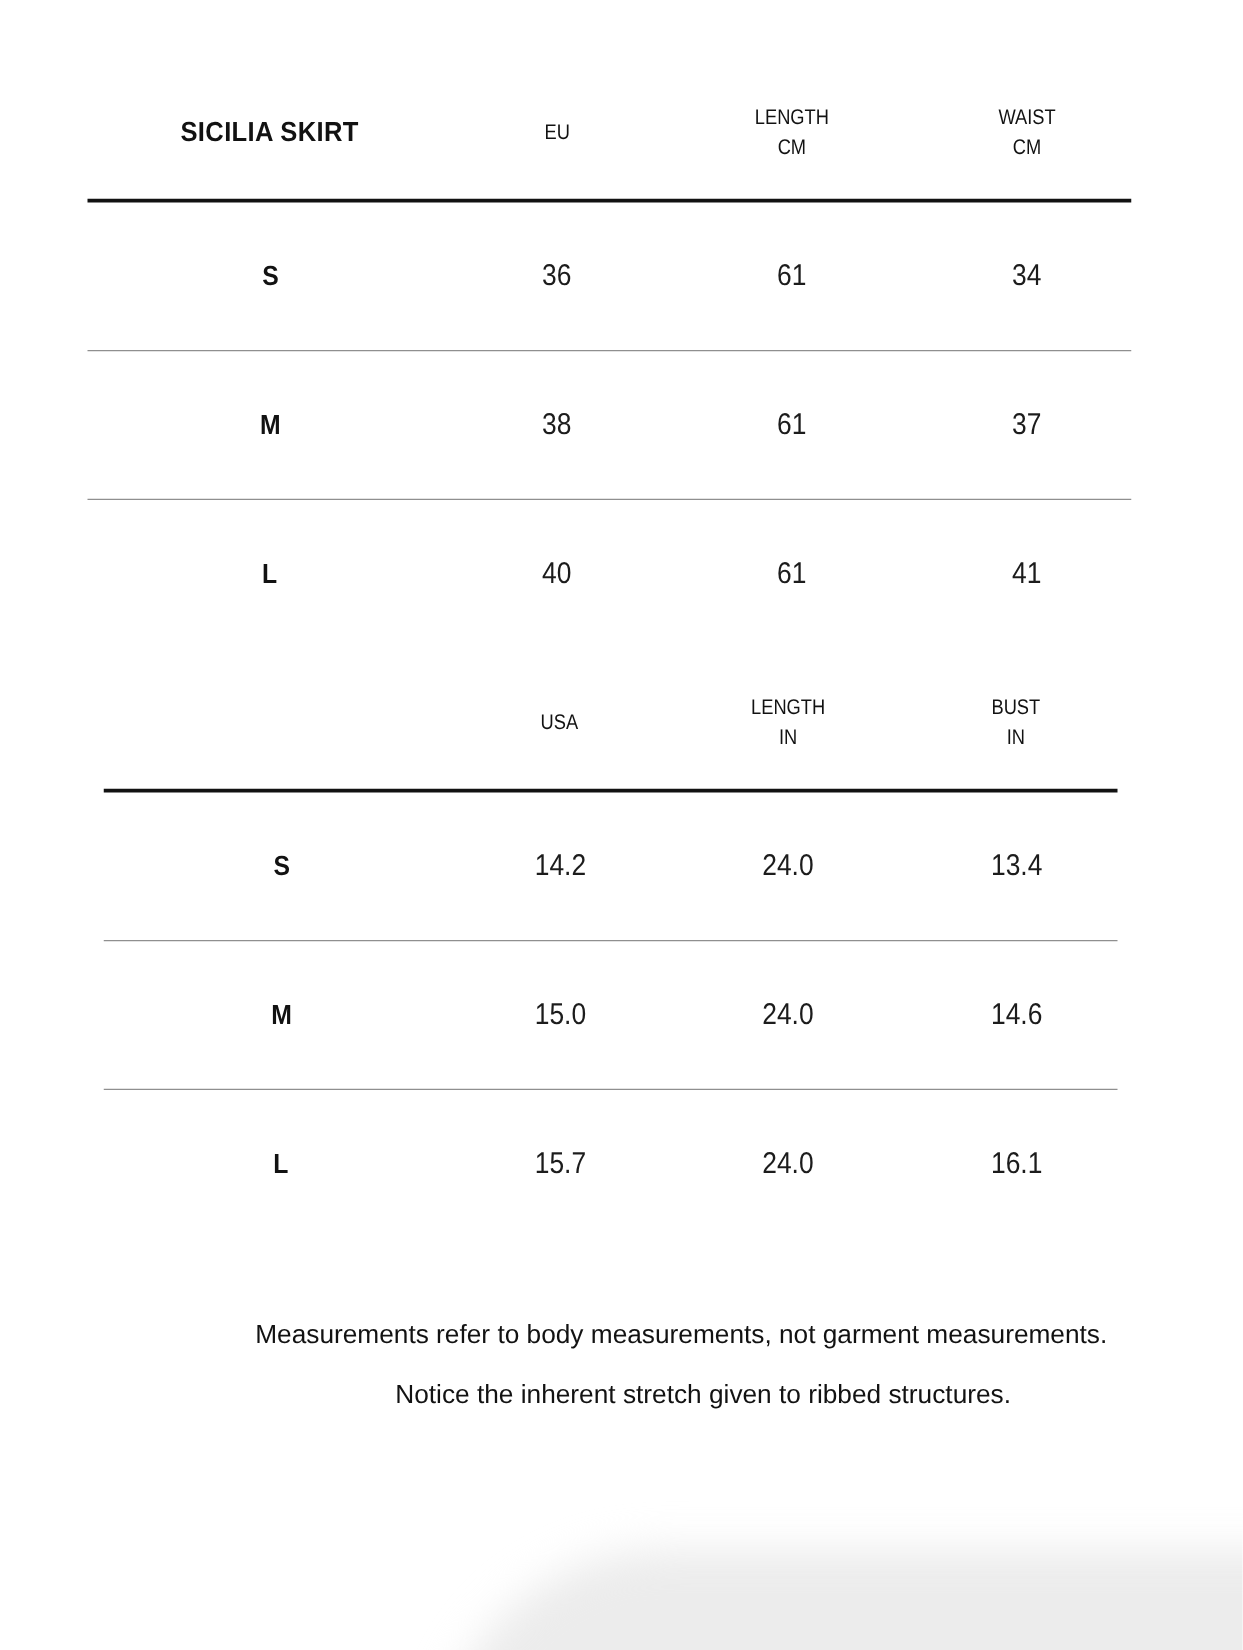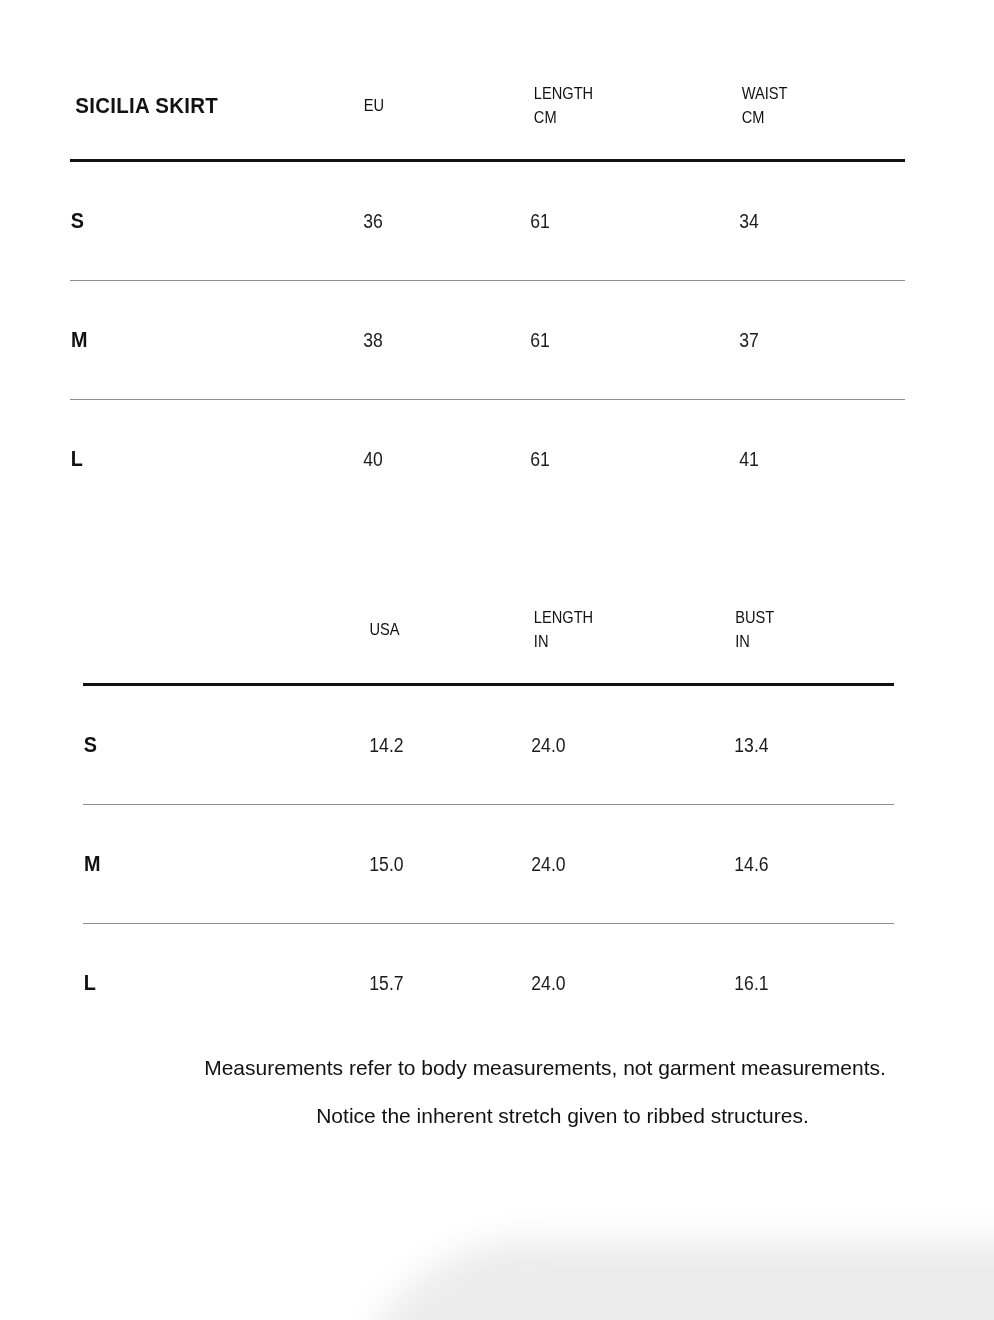--- a/index.html
+++ b/index.html
@@ -20,39 +20,40 @@
   .sc-table {
     position: absolute;
   }
   .sc-table-cm {
     left: 70px;
     top: 52px;
     width: 835px;
   }
   .sc-table-in {
     left: 83px;
-    top: 576px;
+    top: 524px;
     width: 811px;
   }
   .sc-row {
     display: grid;
     grid-template-columns: 35% 20% 25% 20%;
     align-items: center;
   }
   .sc-head {
     height: 107px;
     border-bottom: 3px solid #121212;
   }
   .sc-body-row {
     height: 118px;
   }
   .sc-body-row.ruled {
     border-bottom: 1px solid #8f8f8f;
   }
   .cell {
+    text-align: center;
   }
   .cond {
     display: inline-block;
     transform: scaleX(0.88);
     transform-origin: center;
   }
   .title-cell {
     font-size: 22px;
     font-weight: 700;
     letter-spacing: 0.3px;
@@ -64,21 +65,21 @@
     line-height: 24px;
     white-space: pre-line;
   }
   .head-cell .cond { transform: scaleX(0.86); }
   .size-cell {
     font-size: 22px;
     font-weight: 700;
   }
   .size-cell .cond { transform: scaleX(0.9); }
   .value-cell {
-    font-size: 20px;
+    font-size: 24px;
     font-weight: 400;
     color: #1c1c1c;
   }
 
   
   .notes {
     position: absolute;
     top: 1054px;
     left: 0;
     width: 100%;

